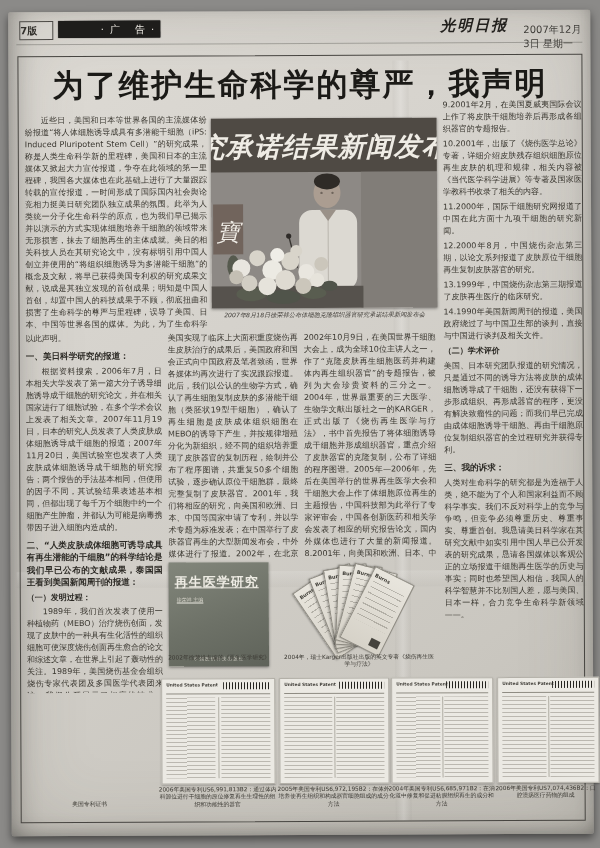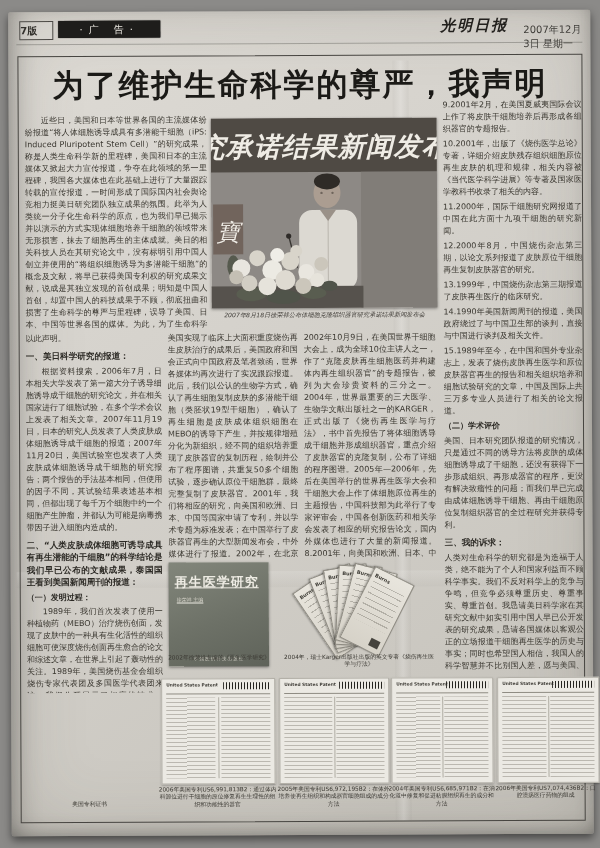--- a/index.html
+++ b/index.html
@@ -23,21 +23,21 @@
   .crease{position:absolute;pointer-events:none;}
   .crease.v{left:384px;top:50px;width:16px;height:760px;
     background:linear-gradient(90deg,rgba(0,0,0,.05),rgba(255,255,255,.35),rgba(0,0,0,.06));opacity:.5;}
   .crease.h{left:6px;top:560px;width:570px;height:16px;
     background:linear-gradient(rgba(255,255,255,.3),rgba(0,0,0,.05));opacity:.4;}
 
   
   .hdr-page{position:absolute;left:11px;top:9px;width:32px;height:17px;border:1px solid #4c4a46;
     font-size:10px;font-weight:bold;color:#33312d;text-align:left;line-height:17px;background:rgba(255,255,255,.12);}
   .hdr-bar{position:absolute;left:50px;top:9px;width:102px;height:17px;background:#1e1d1b;
-    color:#e8e5de;font-size:10px;letter-spacing:6px;text-align:center;line-height:17px;box-shadow:0 0 1px #000;}
+    color:#e8e5de;font-size:10px;letter-spacing:6px;text-align:right;line-height:17px;box-shadow:0 0 1px #000;}
   .masthead{position:absolute;left:432px;top:6px;width:80px;font-family:"DejaVu Serif",serif;
     font-weight:bold;font-style:italic;font-size:15px;letter-spacing:2px;color:#23211e;}
   .issue-date{position:absolute;left:515px;top:13px;width:64px;font-size:10px;color:#3e3c38;}
   .hdr-rule{position:absolute;left:8px;top:32px;width:566px;border-top:1px solid rgba(70,68,64,.35);}
 
   
   .frame{position:absolute;left:9px;top:44px;width:563px;height:765px;border:1px solid #474541;}
   .headline{position:absolute;left:0;top:8px;width:100%;text-align:center;
     font-size:31px;font-weight:bold;letter-spacing:2px;color:#1b1a17;}
 
@@ -179,21 +179,20 @@
       <div class="pcap">2007年8月18日徐荣祥公布体细胞克隆组织器官研究承诺结果新闻发布会</div>
     </div>
 
     <div class="tcol c4">
       <p>9.2001年2月，在美国夏威夷国际会议上作了将皮肤干细胞培养后再形成各组织器官的专题报告。</p>
       <p>10.2001年，出版了《烧伤医学总论》专著，详细介绍皮肤残存组织细胞原位再生皮肤的机理和规律，相关内容被《当代医学科学进展》等专著及国家医学教科书收录了相关的内容。</p>
       <p>11.2000年，国际干细胞研究网报道了中国在此方面十九项干细胞的研究新闻。</p>
       <p>12.2000年8月，中国烧伤杂志第三期，以论文系列报道了皮肤原位干细胞再生复制皮肤器官的研究。</p>
       <p>13.1999年，中国烧伤杂志第三期报道了皮肤再生医疗的临床研究。</p>
       <p>14.1990年美国新闻周刊的报道，美国政府绕过了与中国卫生部的谈判，直接与中国进行谈判及相关文件。</p>
-      <p>15.1989年至今，在中国和国外专业杂志上，发表了烧伤皮肤再生医学和原位皮肤器官再生的报告和相关组织培养和细胞试验研究的文章，中国及国际上共三万多专业人员进行了相关的论文报道。</p>
       <p class="hd">（二）学术评价</p>
       <p>美国、日本研究团队报道的研究情况，只是通过不同的诱导方法将皮肤的成体细胞诱导成了干细胞，还没有获得下一步形成组织、再形成器官的程序，更没有解决致瘤性的问题；而我们早已完成由成体细胞诱导干细胞、再由干细胞原位复制组织器官的全过程研究并获得专利。</p>
       <p class="hd big">三、我的诉求：</p>
       <p>人类对生命科学的研究都是为造福于人类，绝不能为了个人和国家利益而不顾科学事实。我们不反对科学上的竞争与争鸣，但竞争必须尊重历史、尊重事实、尊重首创。我恳请美日科学家在其研究文献中如实引用中国人早已公开发表的研究成果，恳请各国媒体以客观公正的立场报道干细胞再生医学的历史与事实；同时也希望国人相信，我国人的科学智慧并不比别国人差，愿与美国、日本一样，合力竞争生命科学新领域——。</p>
 
     </div>
 
     <div class="tcol c1mid">
       <p class="noind">以此声明。</p>
       <p class="hd big noind">一、美日科学研究的报道：</p>

